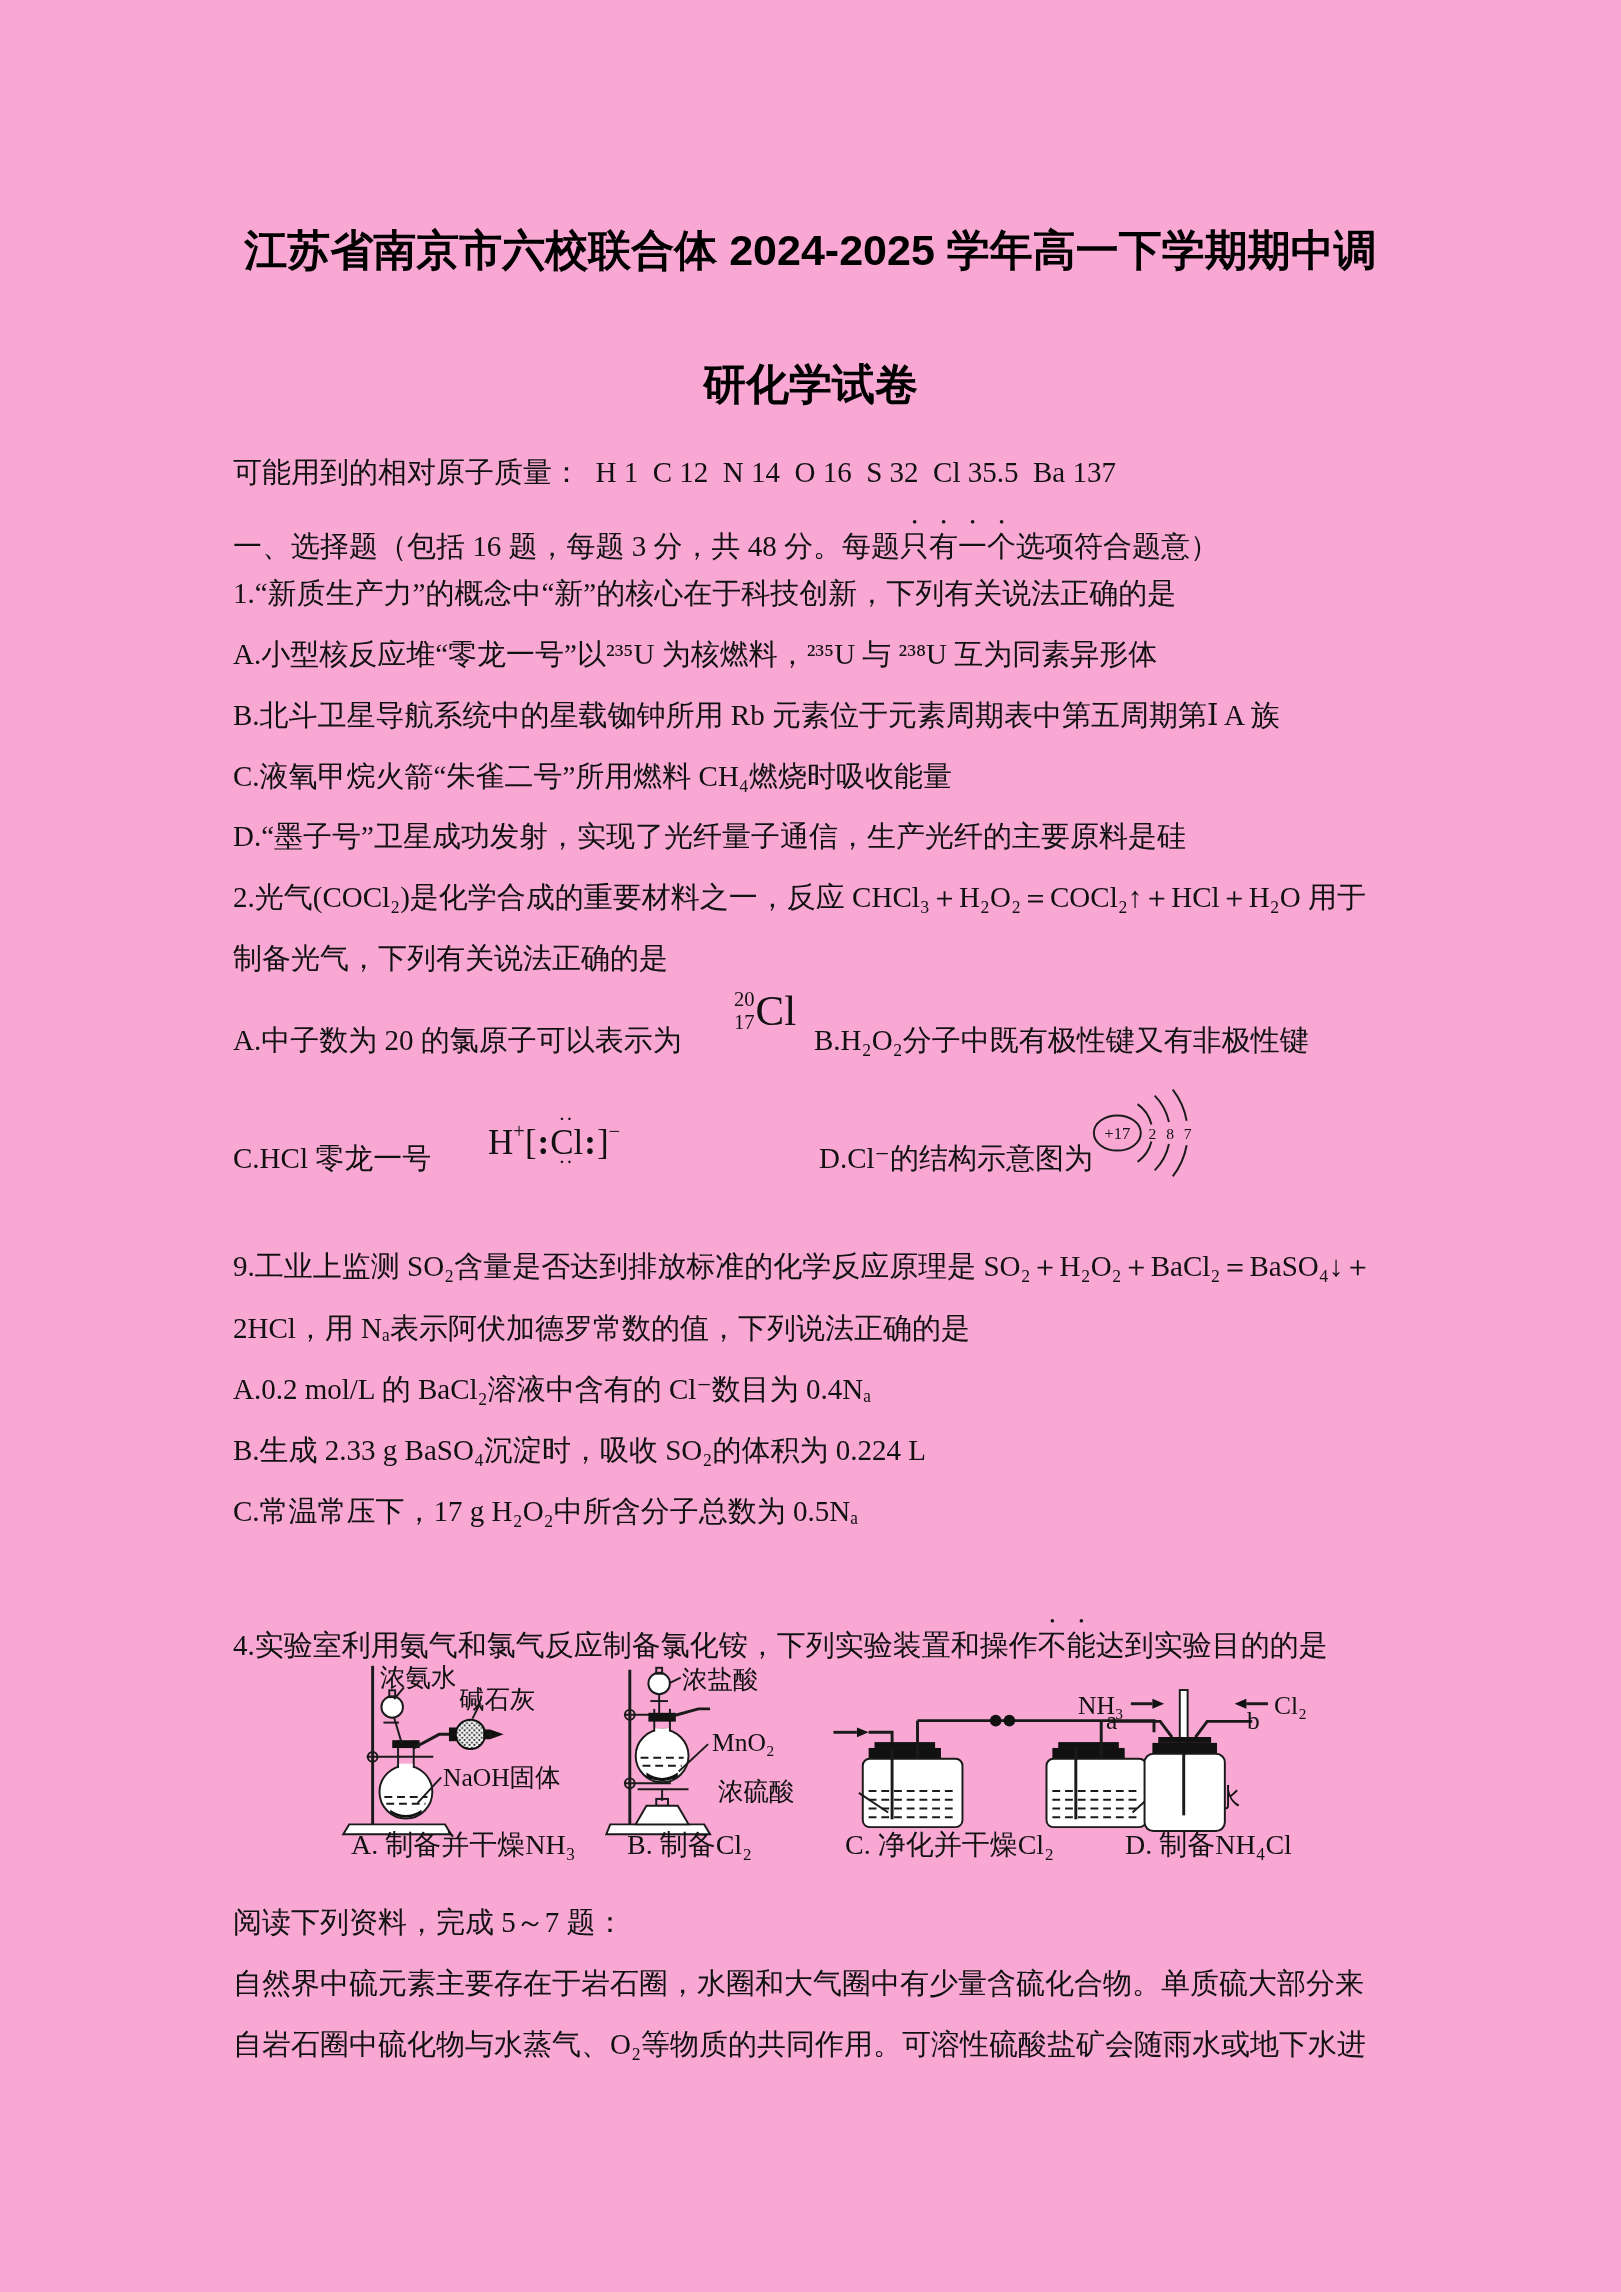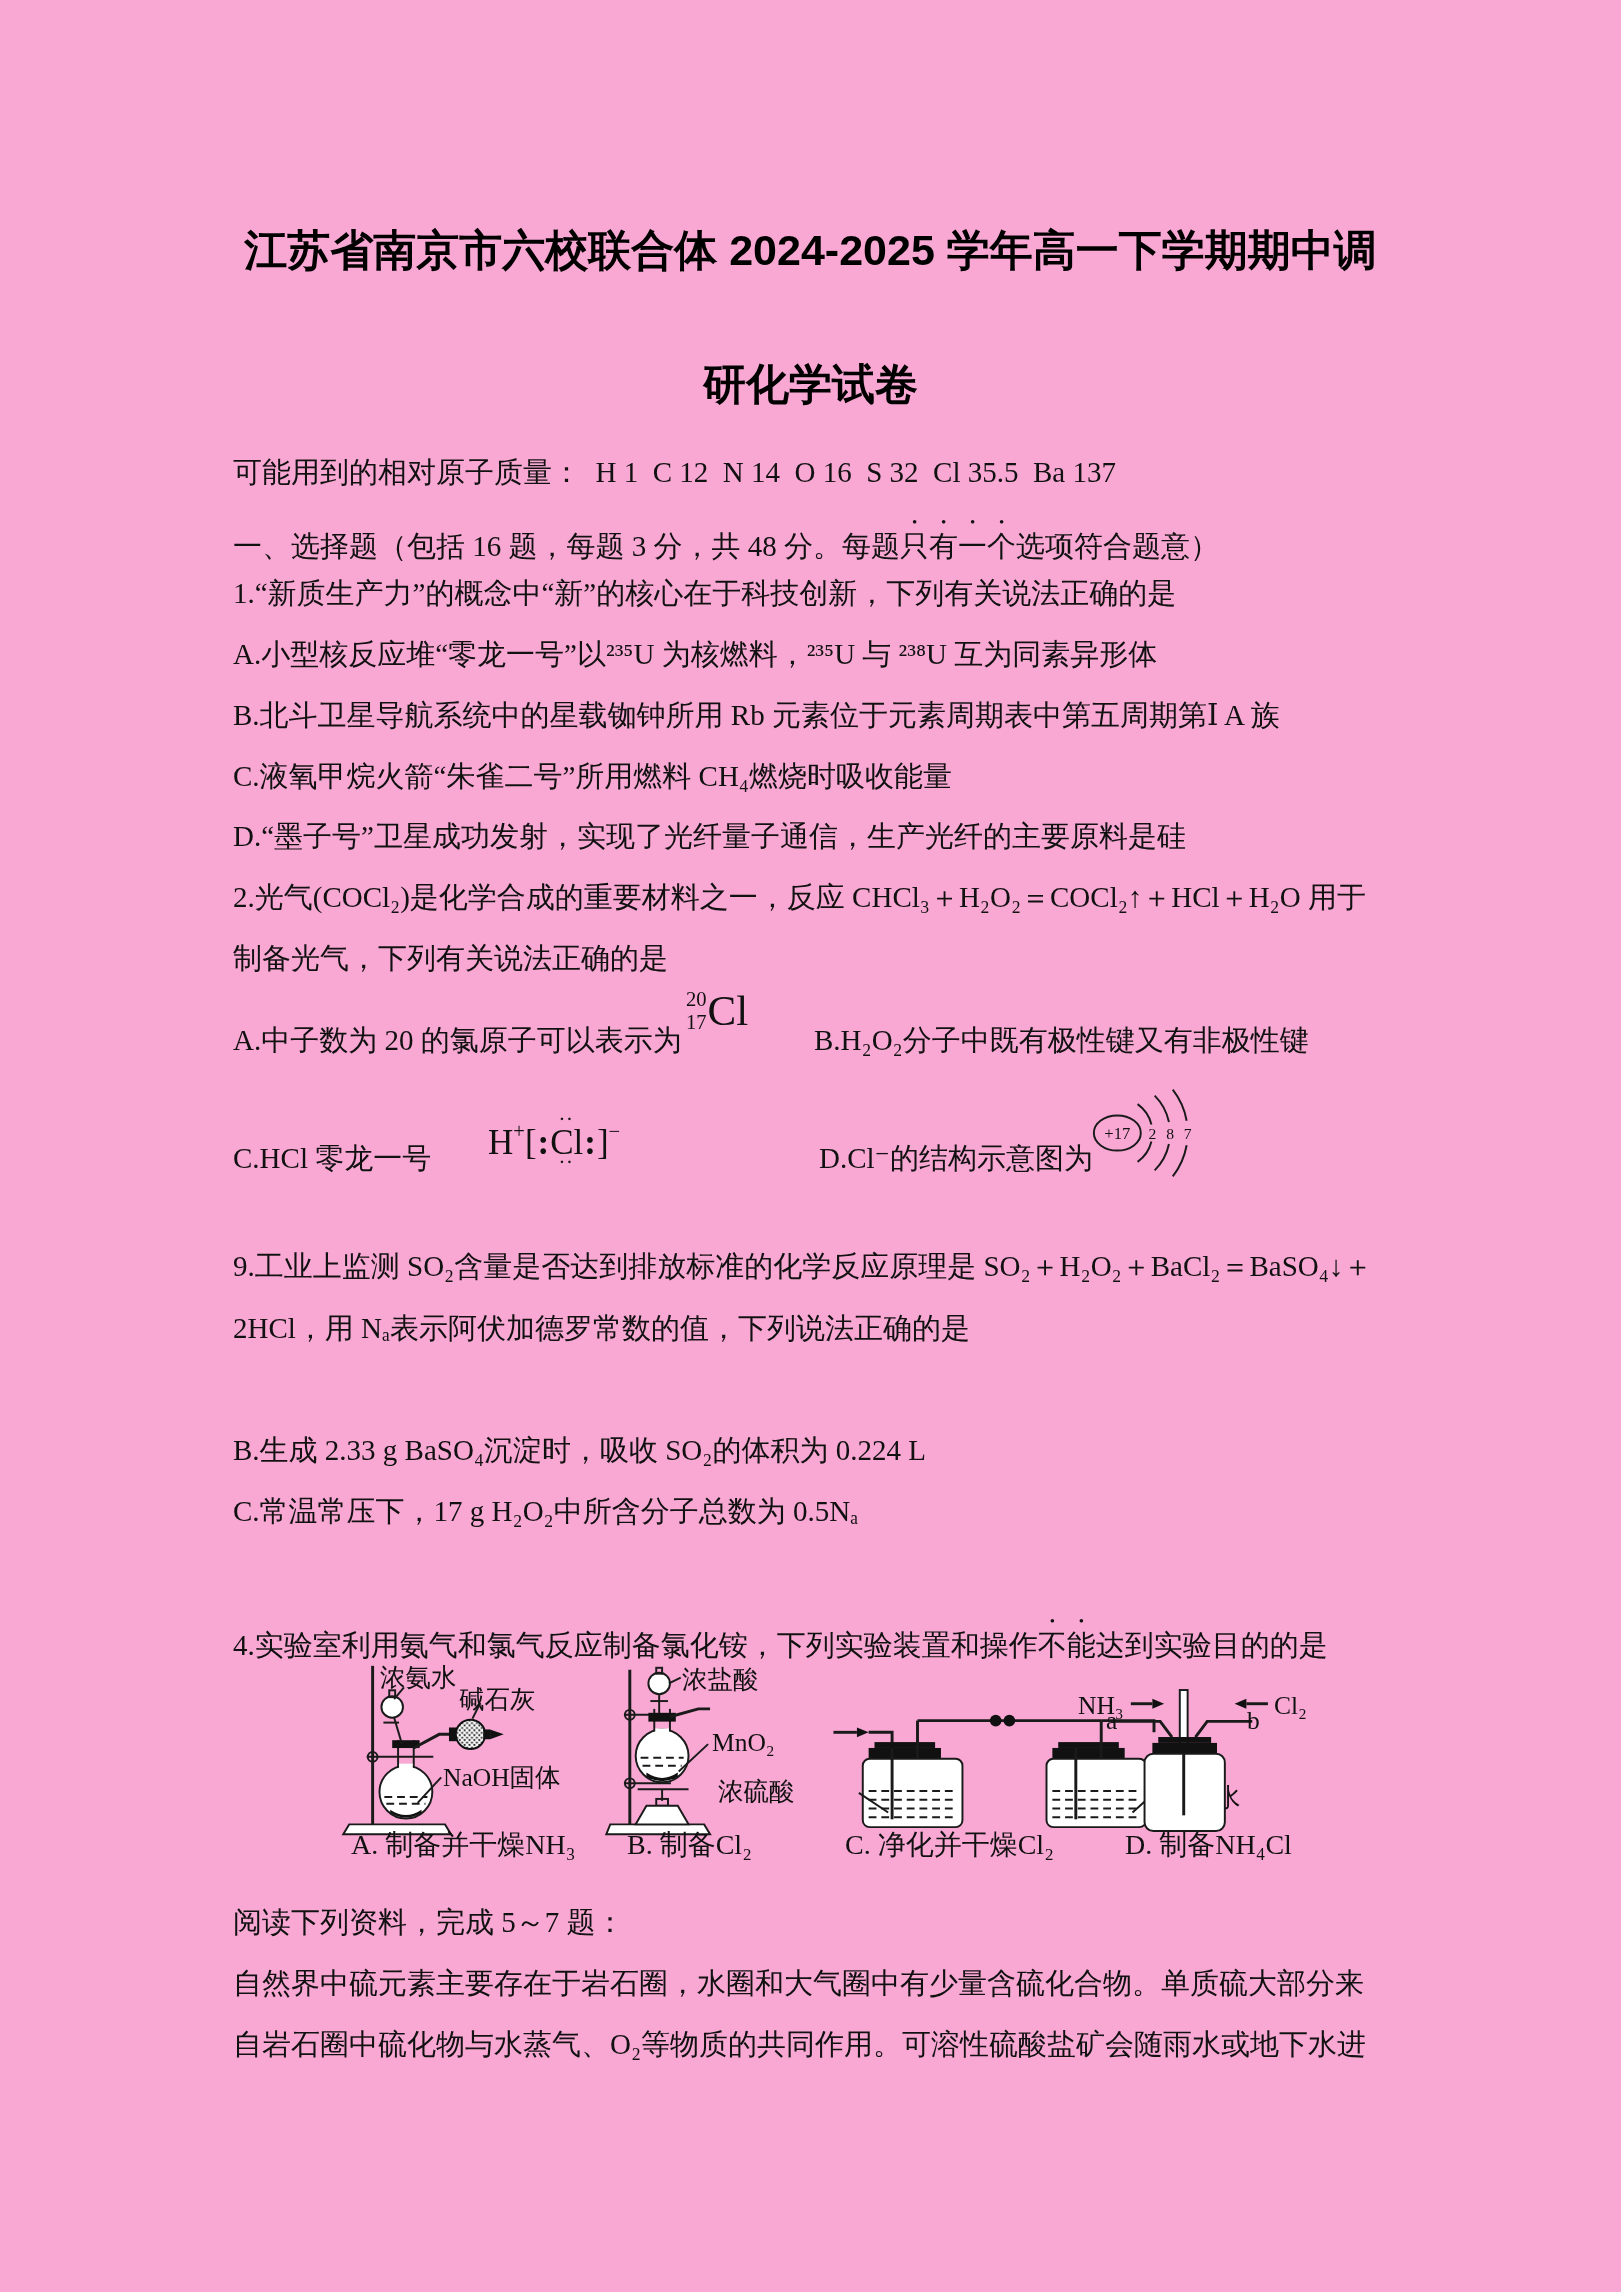--- a/index.html
+++ b/index.html
@@ -25,21 +25,21 @@
     font-size:29px;line-height:39px;
     white-space:pre;color:#111;
   }
   .emph{
     -webkit-text-emphasis:filled dot;
     -webkit-text-emphasis-position:over right;
     text-emphasis:filled dot;
     text-emphasis-position:over right;
   }
   
-  .iso{position:absolute;display:inline-flex;align-items:center;}
+  .iso{position:absolute;display:inline-flex;align-items:center;margin-left:48px;}
   .iso-nums{display:flex;flex-direction:column;font-size:20.6px;line-height:22.5px;text-align:right;}
   .iso-sym{font-size:43px;line-height:1;margin-left:1px;}
   
   .eform{position:absolute;font-size:35px;line-height:1;display:inline-flex;align-items:center;white-space:pre;}
   .eform sup{font-size:20.6px;vertical-align:super;line-height:0;position:relative;top:-11.8px;}
   .ef-colon{font-weight:bold;margin:0 1px;}
   .ef-cl{position:relative;display:inline-block;}
   .ef-cl .dt,.ef-cl .db{position:absolute;left:50%;transform:translateX(-50%);font-size:21.6px;letter-spacing:2px;font-style:normal;line-height:1;}
   .ef-cl .dt{top:-15.7px;}
   .ef-cl .db{bottom:-13.7px;}
@@ -100,20 +100,21 @@
     <path class="s" d="M 82.8 61.2 A 54 54 0 0 1 68.2 88.2"></path>
     <path class="s" d="M 86.7 5.7 A 72 72 0 0 1 100.9 37.5"></path>
     <path class="s" d="M 100.9 62.5 A 72 72 0 0 1 86.7 94.3"></path>
     <text class="atom-num" x="66" y="56" text-anchor="middle">2</text>
     <text class="atom-num" x="84" y="56" text-anchor="middle">8</text>
     <text class="atom-num" x="102" y="56" text-anchor="middle">7</text>
   </svg>
 
   <p class="ln" style="top:1247px">9.工业上监测 SO₂含量是否达到排放标准的化学反应原理是 SO₂＋H₂O₂＋BaCl₂＝BaSO₄↓＋</p>
   <p class="ln" style="top:1309px">2HCl，用 Nₐ表示阿伏加德罗常数的值，下列说法正确的是</p>
+  <p class="ln" style="top:1370px">A.0.2 mol/L 的 BaCl₂溶液中含有的 Cl⁻数目为 0.4Nₐ</p>
   <p class="ln" style="top:1431px">B.生成 2.33 g BaSO₄沉淀时，吸收 SO₂的体积为 0.224 L</p>
   <p class="ln" style="top:1492px">C.常温常压下，17 g H₂O₂中所含分子总数为 0.5Nₐ</p>
 
   <p class="ln" style="top:1613px"><span>4.实验室利用氨气和氯气反应制备氯化铵，下列实验装置和操作</span><span class="emph">不能</span><span>达到实验目的的是</span></p>
 
   <svg style="left:343px;top:1658px" width="255" height="184" viewBox="0 0 260 188">
     <defs>
       <pattern id="stip" width="5" height="5" patternUnits="userSpaceOnUse">
         <rect width="5" height="5" fill="#fff"></rect>
         <circle cx="1.5" cy="1.5" r="1.1" fill="#111"></circle>

